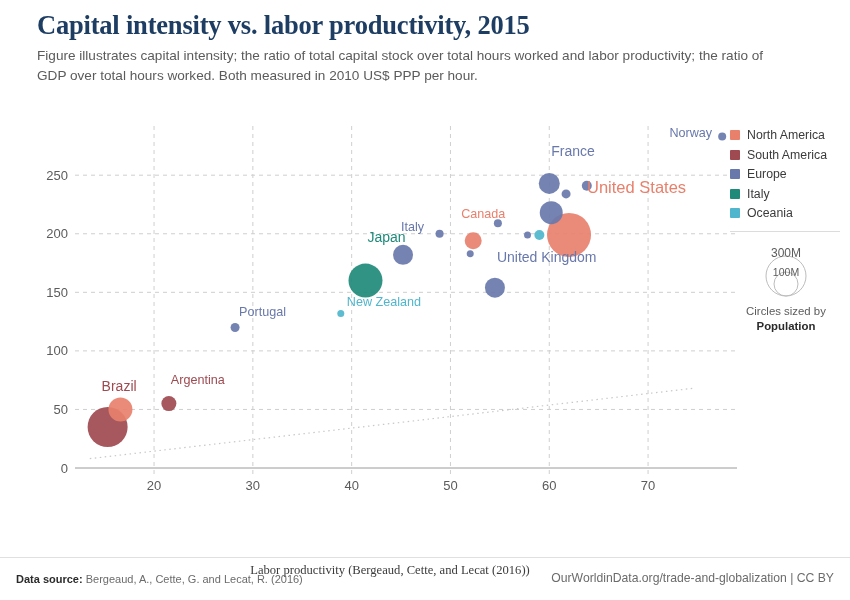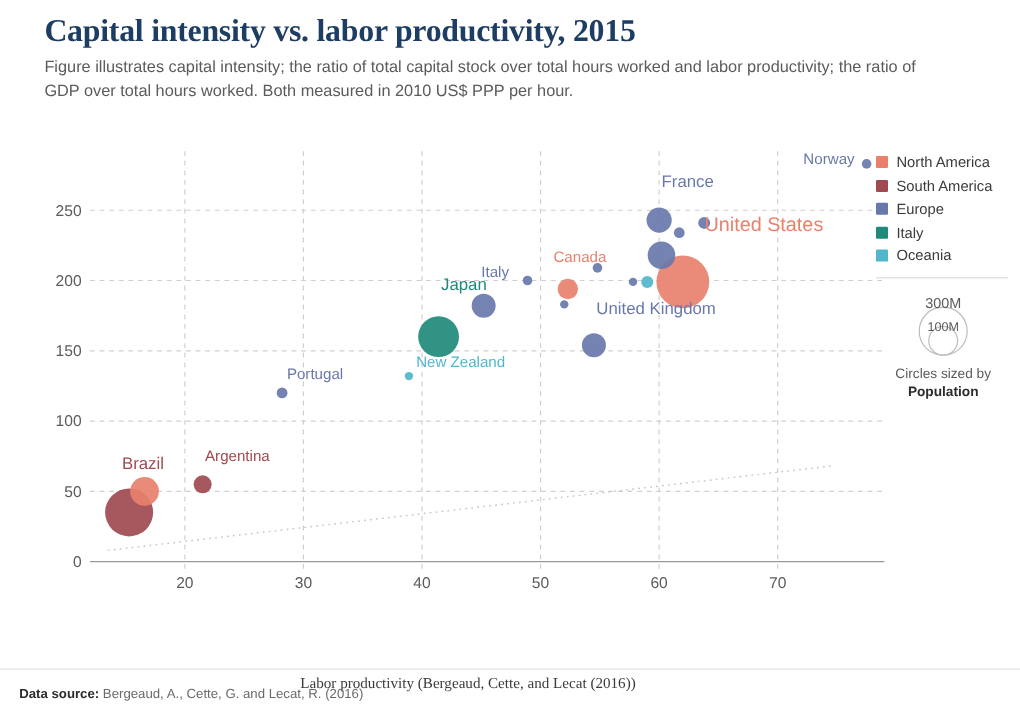--- a/index.html
+++ b/index.html
@@ -313,15 +313,16 @@
         <b>Population</b>
       </div>
     </div>
   </div>
 
   <div class="footer">
     <div class="footer-left">
       <b>Data source:</b>
       <span>Bergeaud, A., Cette, G. and Lecat, R. (2016)</span>
     </div>
+    <div class="footer-right">OurWorldinData.org/trade-and-globalization | CC BY</div>
   </div>
 
 </div>
 
 </body></html>

